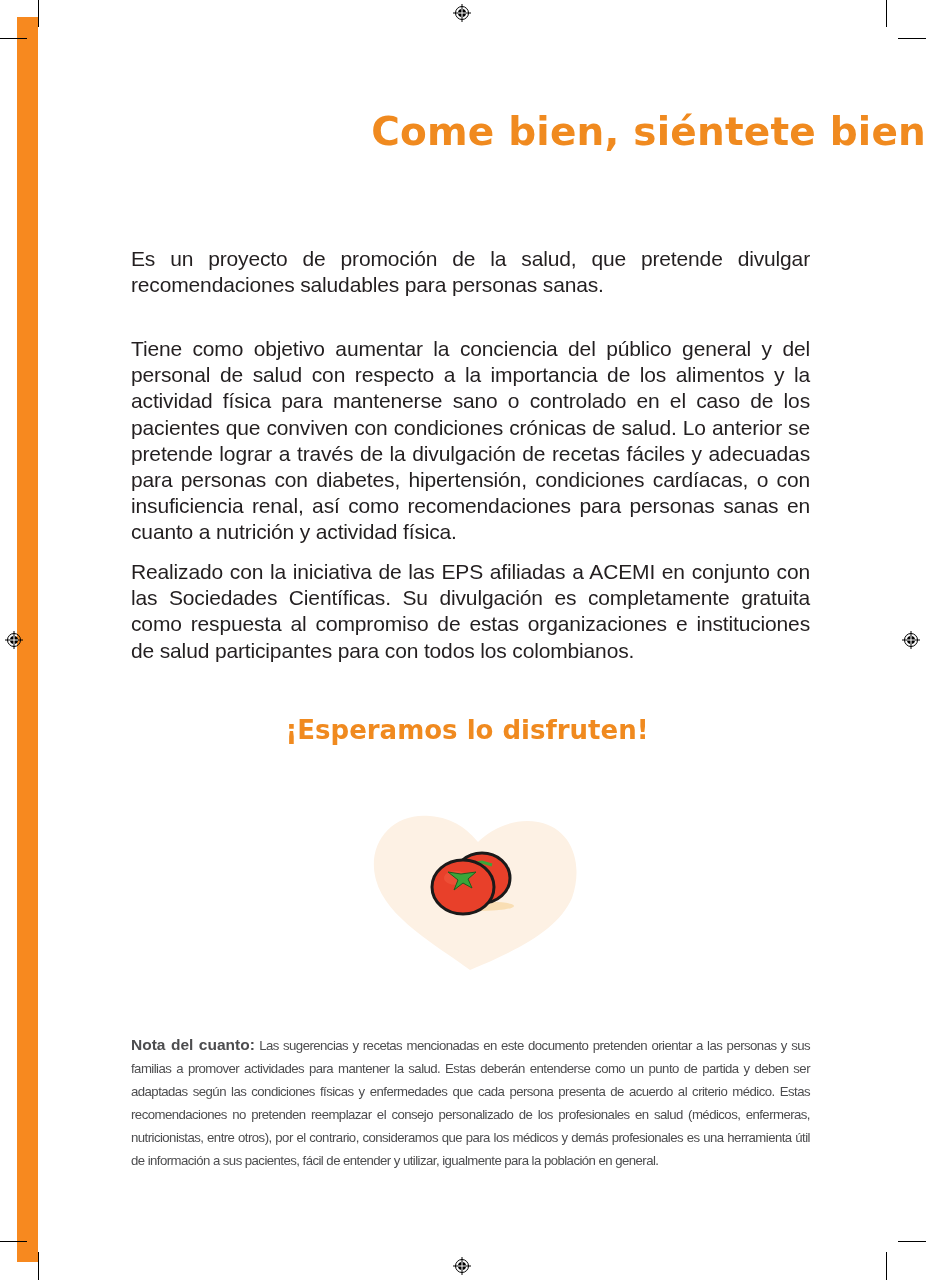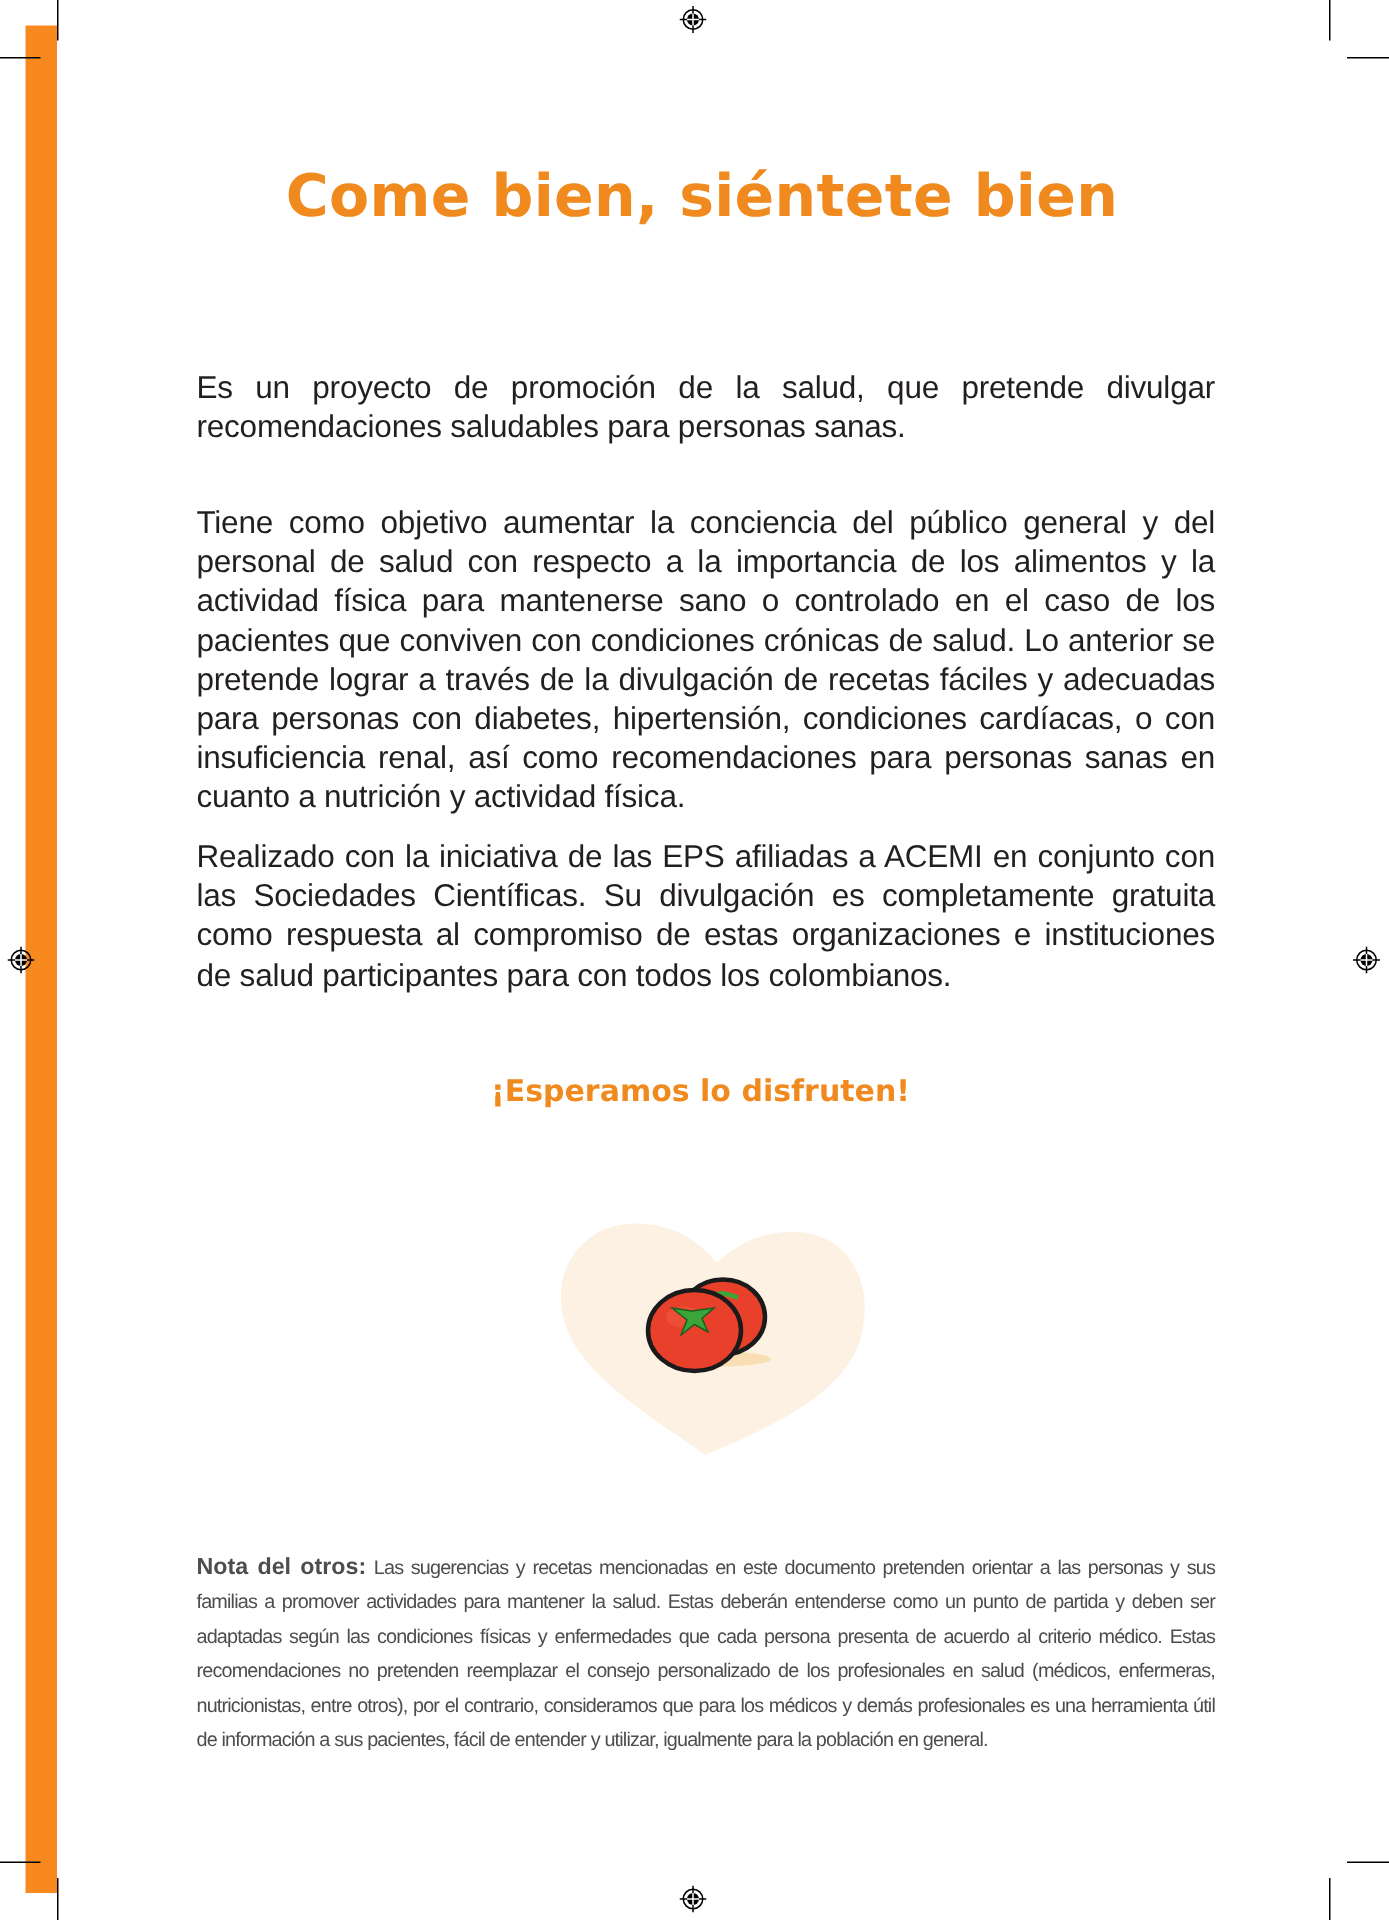--- a/index.html
+++ b/index.html
@@ -10,42 +10,42 @@
   }
   .orange-bar {
     position:absolute; left:17px; top:17px; width:21px; height:1245px;
     background:#f7891f;
   }
   
   .crop { position:absolute; background:#000; }
   .reg {
     position:absolute; width:18px; height:18px;
   }
-  .title-block { position:absolute; left:0; right:0; top:108px; text-align:center; }
+  .title-block { position:absolute; left:0; right:0; top:108px; text-align:right; }
   .title {
     font-family:"DejaVu Sans", sans-serif; font-weight:bold;
     color:#f08a1f; font-size:39px; letter-spacing:0.2px; line-height:48px;
     margin-left:10px;
   }
   .subtitle {
     font-family:"DejaVu Sans", sans-serif; font-weight:bold;
     color:#f5a547; font-size:31px; line-height:36px; margin-left:10px;
   }
   .body-text {
     position:absolute; left:131px; width:679px;
     font-family:"Liberation Sans", sans-serif; font-size:21px; line-height:26.2px;
     color:#231f20; text-align:justify; margin:0;
     letter-spacing:-0.15px;
   }
   .p1 { top:246px; }
   .p2 { top:336px; }
   .p3 { top:559px; }
   .closing {
     position:absolute; left:0; right:0; top:715px; text-align:center;
-    font-family:"DejaVu Sans", sans-serif; font-weight:bold; font-size:20px;
+    font-family:"DejaVu Sans", sans-serif; font-weight:bold; font-size:26px;
     color:#f08a1f; margin-left:8px;
   }
   .illustration { position:absolute; left:368px; top:806px; width:214px; height:168px; }
   .note {
     position:absolute; left:131px; top:1033px; width:679px;
     font-family:"Liberation Sans", sans-serif; font-size:13.2px; line-height:23px;
     color:#4d4d4f; text-align:justify; margin:0; letter-spacing:-0.55px;
   }
   .note-label { font-weight:bold; font-size:15.5px; letter-spacing:0; color:#4d4d4f; }
 </style>
@@ -113,15 +113,15 @@
 
   <ellipse cx="114" cy="72" rx="28" ry="25" fill="#e8402a" stroke="#1a1a1a" stroke-width="3"></ellipse>
   <path d="M104 58 l10 -2 l10 3" stroke="#3aa639" stroke-width="3" fill="none"></path>
 
   <ellipse cx="95" cy="81" rx="31" ry="27" fill="#e8402a" stroke="#1a1a1a" stroke-width="3"></ellipse>
   <ellipse cx="88" cy="72" rx="12" ry="7" fill="#f0583f" opacity="0.6"></ellipse>
   <path d="M93 68 L80 66 L90 74 L86 84 L95 77 L104 82 L100 73 L108 66 Z" fill="#3aa639" stroke="#1e5e1e" stroke-width="1"></path>
 </svg>
 
 <p class="note">
-  <span class="note-label">Nota del otros:</span>
+  <span class="note-label">Nota del cuanto:</span>
   <span>Las sugerencias y recetas mencionadas en este documento pretenden orientar a las personas y sus familias a promover actividades para mantener la salud. Estas deberán entenderse como un punto de partida y deben ser adaptadas según las condiciones físicas y enfermedades que cada persona presenta de acuerdo al criterio médico. Estas recomendaciones no pretenden reemplazar el consejo personalizado de los profesionales en salud (médicos, enfermeras, nutricionistas, entre otros), por el contrario, consideramos que para los médicos y demás profesionales es una herramienta útil de información a sus pacientes, fácil de entender y utilizar, igualmente para la población en general.</span>
 </p>
 
 </body></html>

